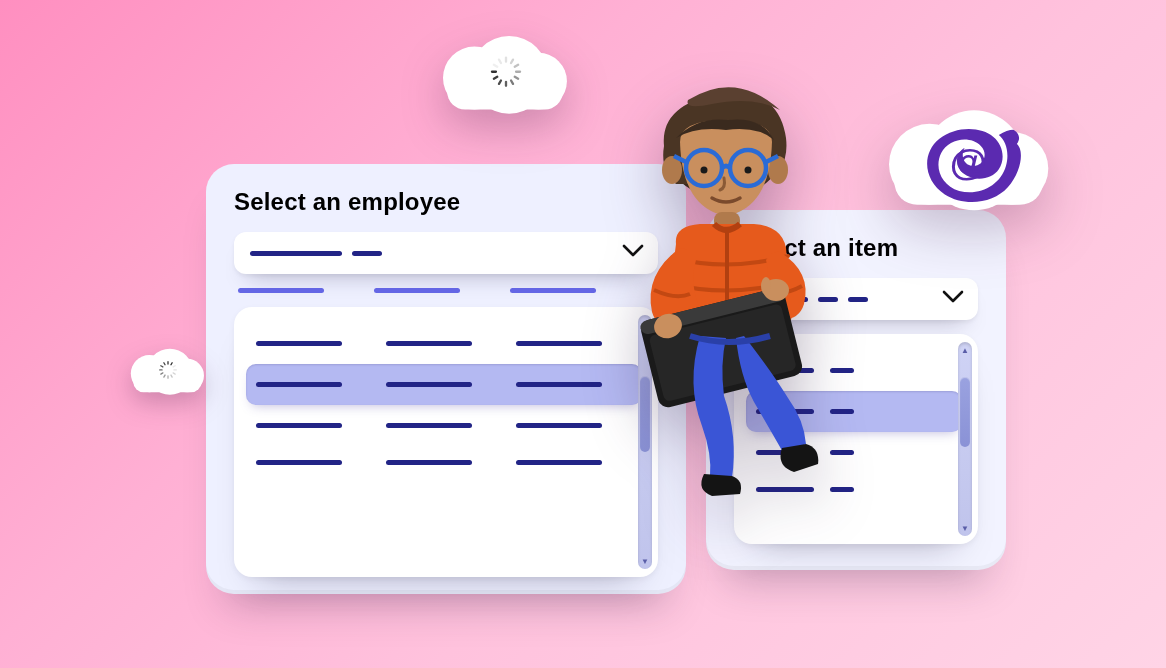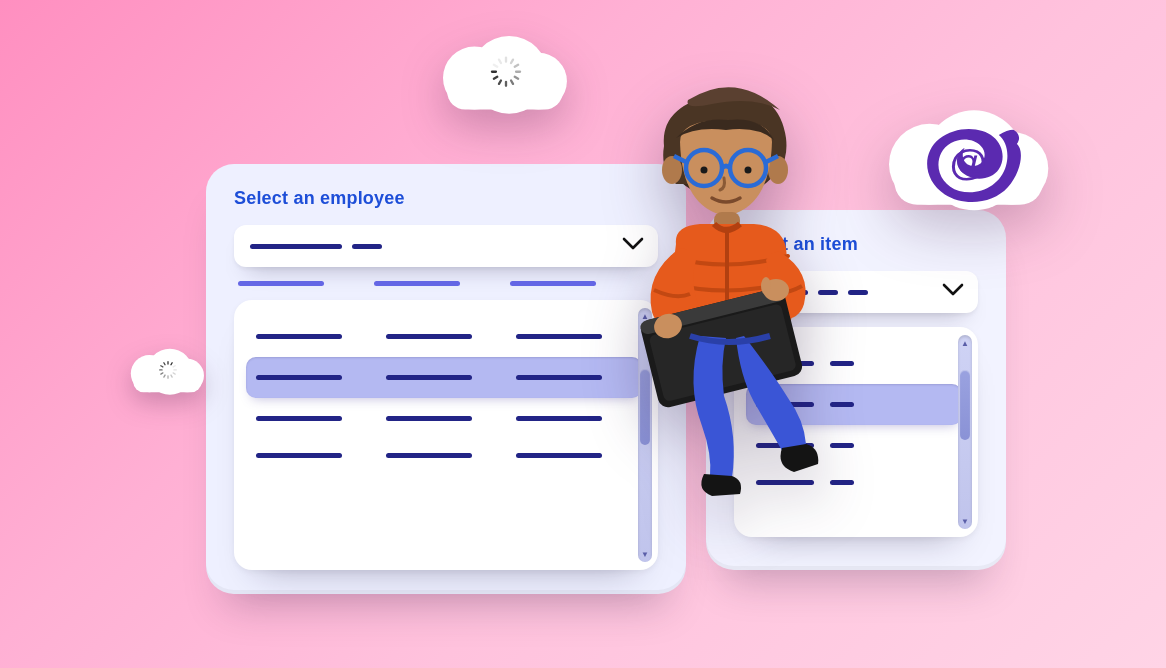--- a/index.html
+++ b/index.html
@@ -29,22 +29,22 @@
   }
   .card-front {
     left: 206px;
     top: 164px;
     width: 480px;
     height: 430px;
   }
 
   .card-title {
     font-weight: 700;
-    font-size: 18px;
-    color: #1d4ed8;
+    font-size: 24px;
+    color: #000000;
     letter-spacing: 0.2px;
     margin-bottom: 16px;
   }
 
   
   .select-box {
     background: #ffffff;
     border-radius: 12px;
     box-shadow: 0 14px 22px -14px rgba(30,20,60,.35), 0 2px 4px rgba(0,0,0,.06);
     height: 42px;

